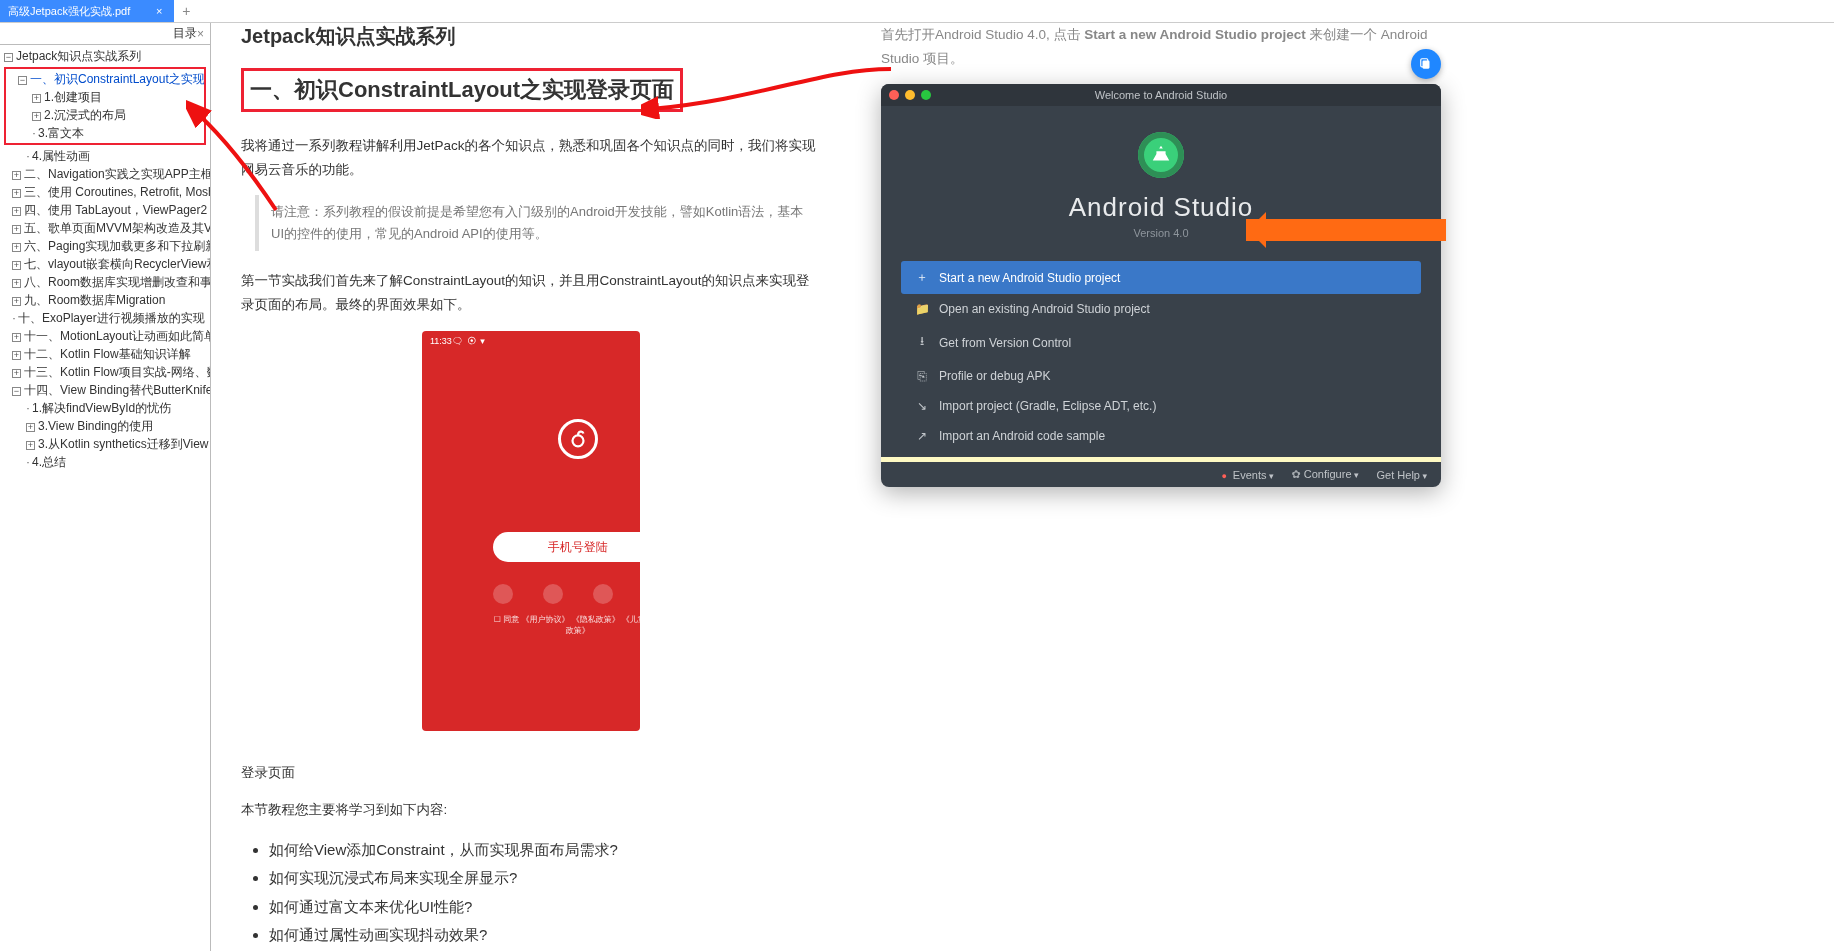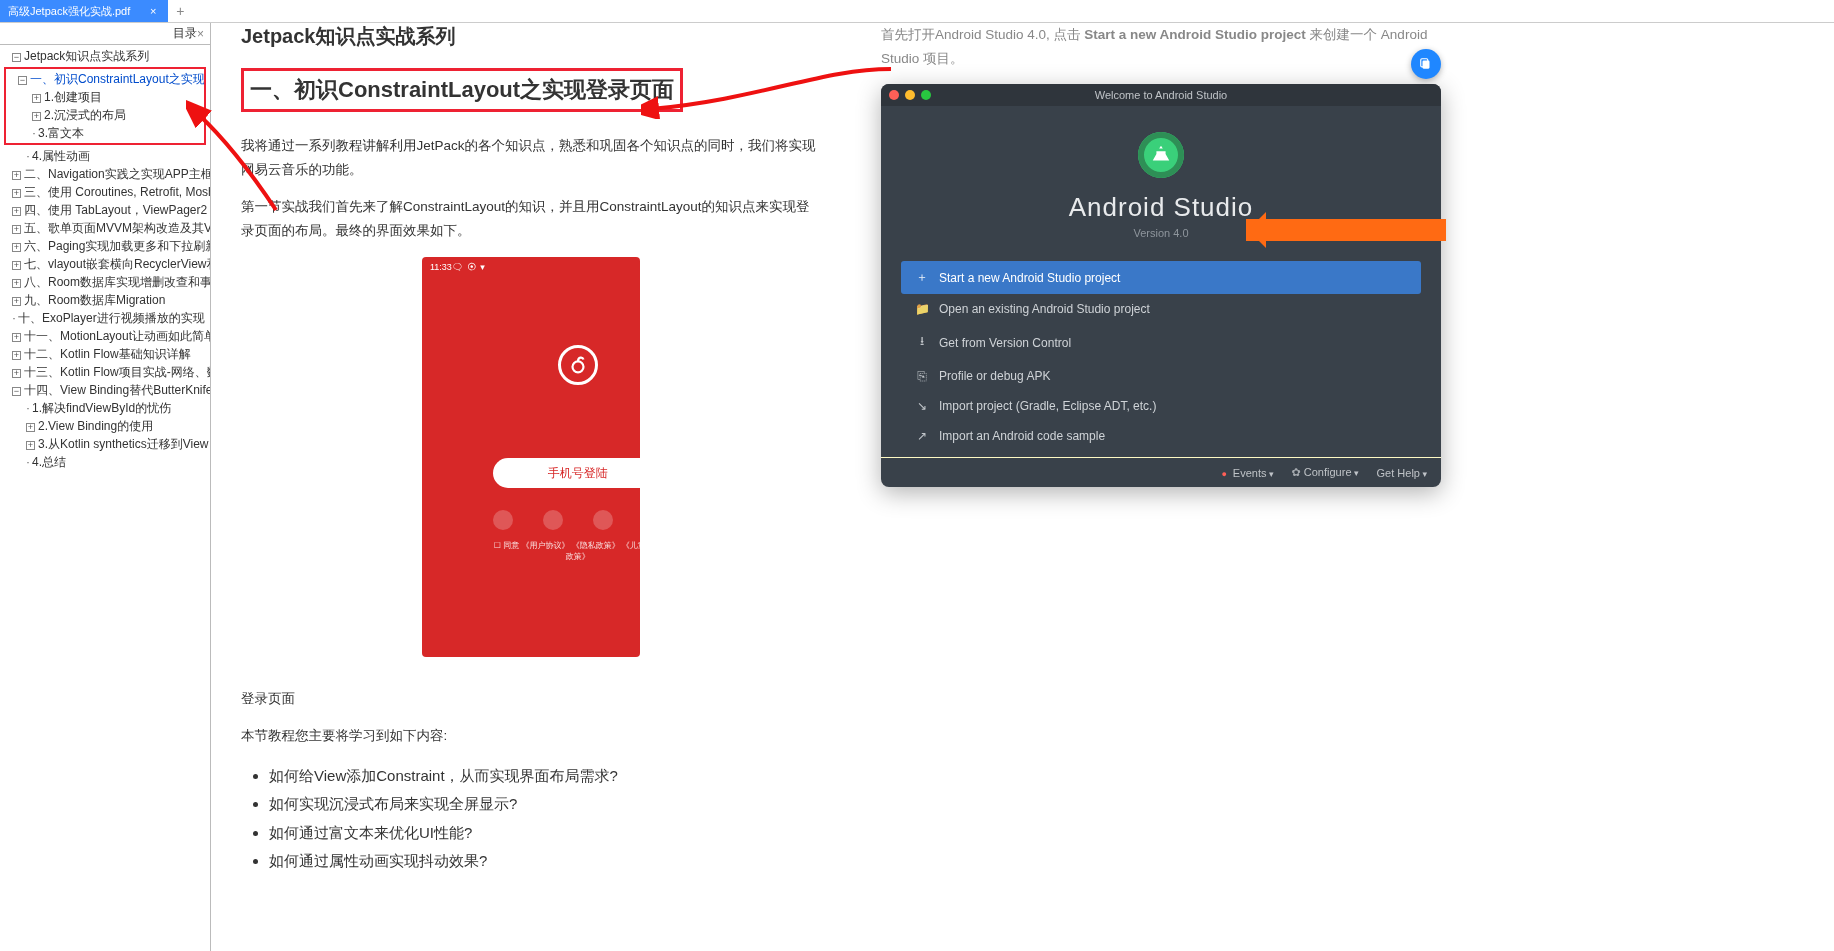--- a/index.html
+++ b/index.html
@@ -1,26 +1,26 @@
 <!DOCTYPE html>
 <html><head>
 <meta charset="utf-8">
 <style>
 * { margin:0; padding:0; box-sizing:border-box; }
 body { font-family: "Microsoft YaHei", Arial, sans-serif; font-size:12px; background:#fff; overflow:hidden; }
 .tab-bar { height:23px; background:#fff; border-bottom:1px solid #ccc; display:flex; align-items:stretch; }
-.tab { background:#3b8bff; color:#fff; display:flex; align-items:center; padding:7px 8px; font-size:11px; gap:16px; }
+.tab { background:#3b8bff; color:#fff; display:flex; align-items:center; padding:7px 8px; font-size:11px; gap:22px; }
 .tab-close { width:14px; height:14px; display:flex; align-items:center; justify-content:center; cursor:pointer; }
 .tab-new { width:24px; display:flex; align-items:center; justify-content:center; color:#888; cursor:pointer; font-size:14px; }
 .app { display:flex; height: calc(100vh - 23px); }
 .sidebar { width:211px; border-right:1px solid #bbb; display:flex; flex-direction:column; overflow:hidden; }
 .sb-title { height:22px; border-bottom:1px solid #bbb; display:flex; align-items:center; padding:0 6px; font-size:12px; color:#333; justify-content:flex-end; }
 .sb-close { color:#888; cursor:pointer; }
 .tree { flex:1; overflow:auto; padding:2px 0; line-height:1.5; }
-.tree .node { white-space:nowrap; padding:0 12px; cursor:pointer; color:#333; overflow:hidden; text-overflow:clip; }
+.tree .node { white-space:nowrap; padding:0 4px; cursor:pointer; color:#333; overflow:hidden; text-overflow:clip; }
 .tree .node .tg { display:inline-block; width:9px; height:9px; border:1px solid #888; line-height:7px; font-size:9px; text-align:center; margin-right:3px; color:#555; }
 .tree .node .ln { color:#666; margin-right:2px; }
 .tree .blue { color:#004ccc; }
 .redbox { border:2px solid #e23; }
 .content { flex:1; display:flex; overflow:auto; }
 .page-left, .page-right { padding:0 30px 30px; }
 .page-left { width:640px; position:relative; }
 .page-right { width:640px; position:relative; }
 .series-title{ font-size:20px; font-weight:bold; color:#333; margin:0 0 18px 0; }
 .block-title{ font-size:22px; font-weight:bold; color:#333; display:inline-block; padding:4px 6px; }
@@ -47,21 +47,21 @@
 .dot.r{ background:#ff5f57;} .dot.y{ background:#febc2e;} .dot.g{ background:#28c840;}
 .as-titlecenter{ position:absolute; left:0; right:0; text-align:center; color:#bfc3c7; font-size:11px; }
 .as-body{ display:flex; flex-direction:column; align-items:center; padding:26px 0 6px; }
 .as-logo{ width:46px; height:46px; border-radius:50%; background:#3ad07a; display:flex; align-items:center; justify-content:center; margin-bottom:14px; box-shadow:0 0 0 6px #2e8f56 inset; }
 .as-name{ font-size:26px; color:#e8eaec; letter-spacing:1px; }
 .as-ver{ color:#8e959c; font-size:11px; margin:4px 0 22px; }
 .as-list{ width:100%; padding:0 20px; }
 .as-item{ display:flex; align-items:center; gap:10px; padding:8px 14px; color:#cfd3d7; font-size:12px; cursor:pointer; border-radius:3px; }
 .as-item.hl{ background:#3a78c8; color:#fff; }
 .as-item .aic{ width:14px; text-align:center; opacity:.9; }
-.as-footer{ height:30px; border-top:1px solid #fef9c3; display:flex; justify-content:flex-end; align-items:center; gap:18px; padding:8px 14px; color:#bfc3c7; font-size:11px; }
+.as-footer{ height:30px; border-top:5px solid #fef9c3; display:flex; justify-content:flex-end; align-items:center; gap:18px; padding:8px 14px; color:#bfc3c7; font-size:11px; }
 .as-footer .ev::before{ content:"●"; color:#ff5f57; margin-right:6px; font-size:9px; }
 .as-footer .dd::after{ content:" ▾"; font-size:9px; }
 .arrow{ position:absolute; pointer-events:none; }
 .orange-arrow{ position:absolute; height:22px; background:#ff6a13; }
 .orange-arrow::before{ content:""; position:absolute; left:-16px; top:-7px; border:18px solid transparent; border-right:18px solid #ff6a13; }
 .fab{ position:absolute; width:30px; height:30px; border-radius:50%; background:#1f87ff; color:#fff; display:flex; align-items:center; justify-content:center; box-shadow:0 2px 6px rgba(0,0,0,.3); }
 </style>
 </head>
 <body>
 
@@ -96,34 +96,35 @@
       <div class="node" style="padding-left:12px"><span class="tg">+</span><span>六、Paging实现加载更多和下拉刷新，错误</span></div>
       <div class="node" style="padding-left:12px"><span class="tg">+</span><span>七、vlayout嵌套横向RecyclerView和Banne</span></div>
       <div class="node" style="padding-left:12px"><span class="tg">+</span><span>八、Room数据库实现增删改查和事务处理</span></div>
       <div class="node" style="padding-left:12px"><span class="tg">+</span><span>九、Room数据库Migration</span></div>
       <div class="node" style="padding-left:12px"><span class="ln">·</span><span>十、ExoPlayer进行视频播放的实现</span></div>
       <div class="node" style="padding-left:12px"><span class="tg">+</span><span>十一、MotionLayout让动画如此简单</span></div>
       <div class="node" style="padding-left:12px"><span class="tg">+</span><span>十二、Kotlin Flow基础知识详解</span></div>
       <div class="node" style="padding-left:12px"><span class="tg">+</span><span>十三、Kotlin Flow项目实战-网络、数据库和</span></div>
       <div class="node" style="padding-left:12px"><span class="tg">−</span><span>十四、View Binding替代ButterKnife和Kotli</span></div>
       <div class="node" style="padding-left:26px"><span class="ln">·</span><span>1.解决findViewById的忧伤</span></div>
-      <div class="node" style="padding-left:26px"><span class="tg">+</span><span>2.View Binding的使用</span></div>
+      <div class="node" style="padding-left:26px"><span class="tg">+</span><span>3.View Binding的使用</span></div>
       <div class="node" style="padding-left:26px"><span class="tg">+</span><span>3.从Kotlin synthetics迁移到View Bindin</span></div>
       <div class="node" style="padding-left:26px"><span class="ln">·</span><span>4.总结</span></div>
     </div>
   </div>
 
   <div class="content">
 
     <div class="page-left">
       <div class="series-title">Jetpack知识点实战系列</div>
       <div class="block-title-wrap">
         <div class="block-title">一、初识ConstraintLayout之实现登录页面</div>
       </div>
       <div class="para">我将通过一系列教程讲解利用JetPack的各个知识点，熟悉和巩固各个知识点的同时，我们将实现网易云音乐的功能。</div>
+      <div class="note">请注意：系列教程的假设前提是希望您有入门级别的Android开发技能，譬如Kotlin语法，基本UI的控件的使用，常见的Android API的使用等。</div>
       <div class="para">第一节实战我们首先来了解ConstraintLayout的知识，并且用ConstraintLayout的知识点来实现登录页面的布局。最终的界面效果如下。</div>
 
       
       <div class="phone">
         <div class="phone-status">
           <span>11:33</span>
           <span class="ri">
               <span>🗨</span>
               <span>⦿</span>
               <span>▾</span>

